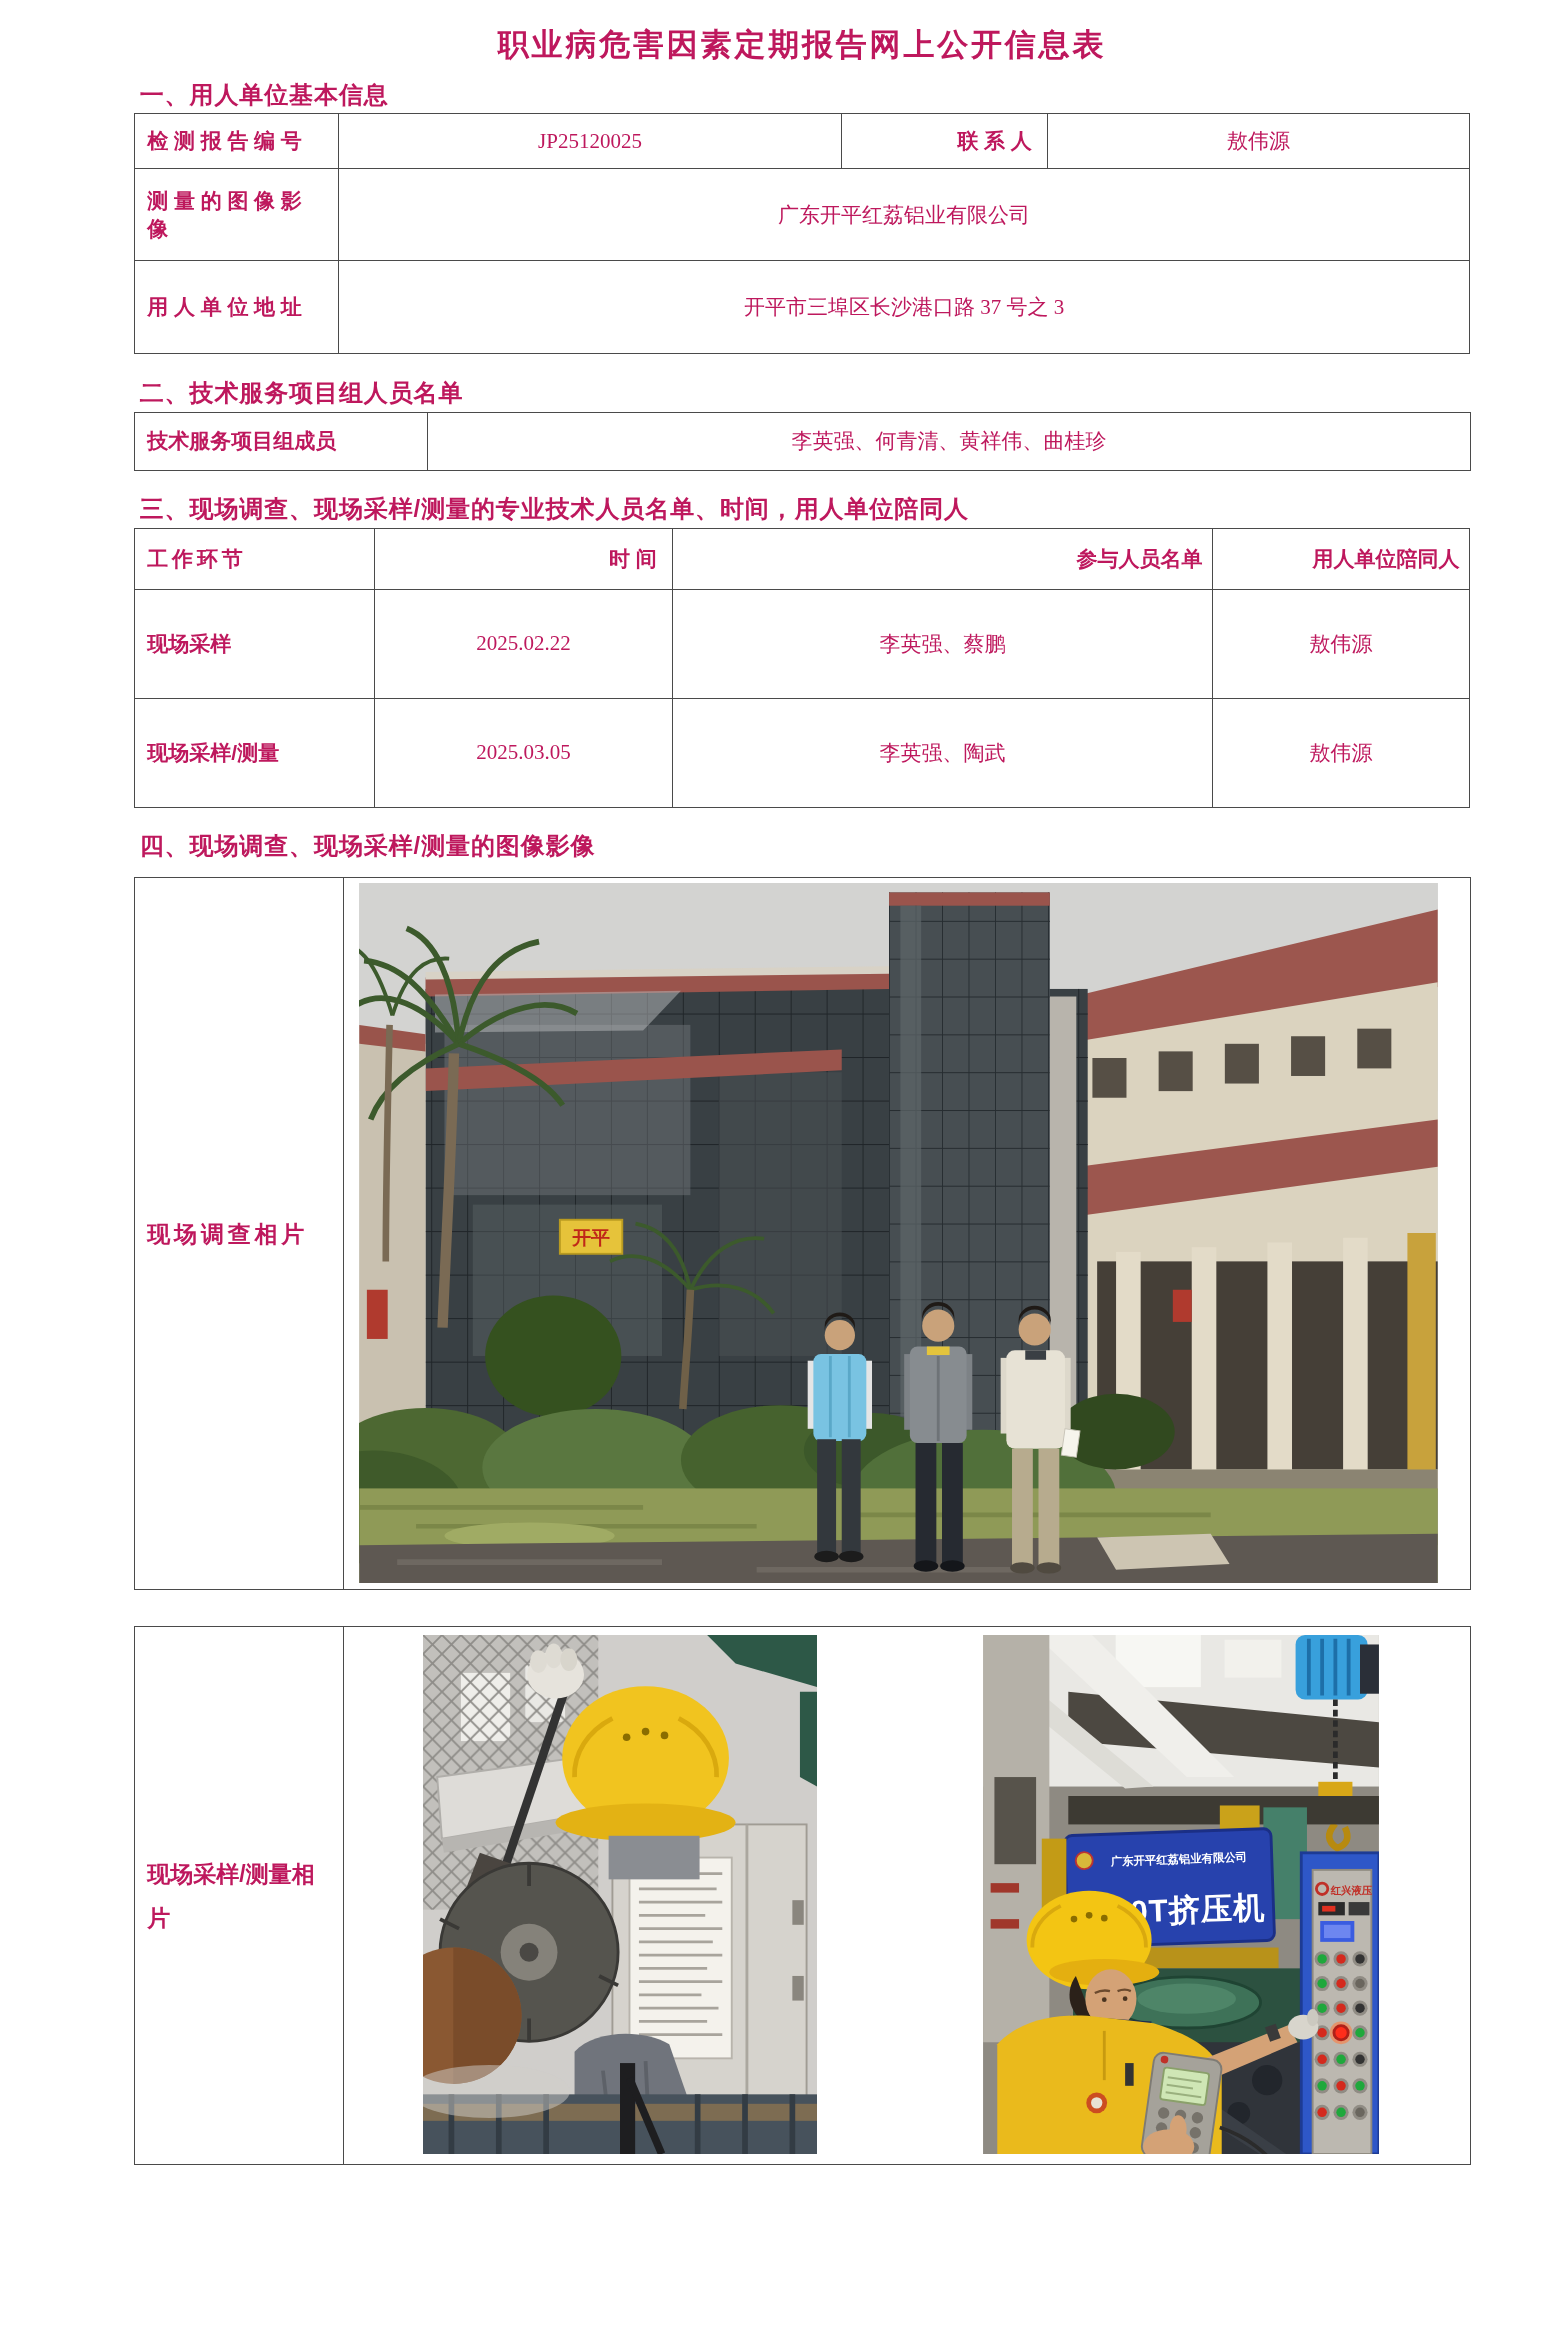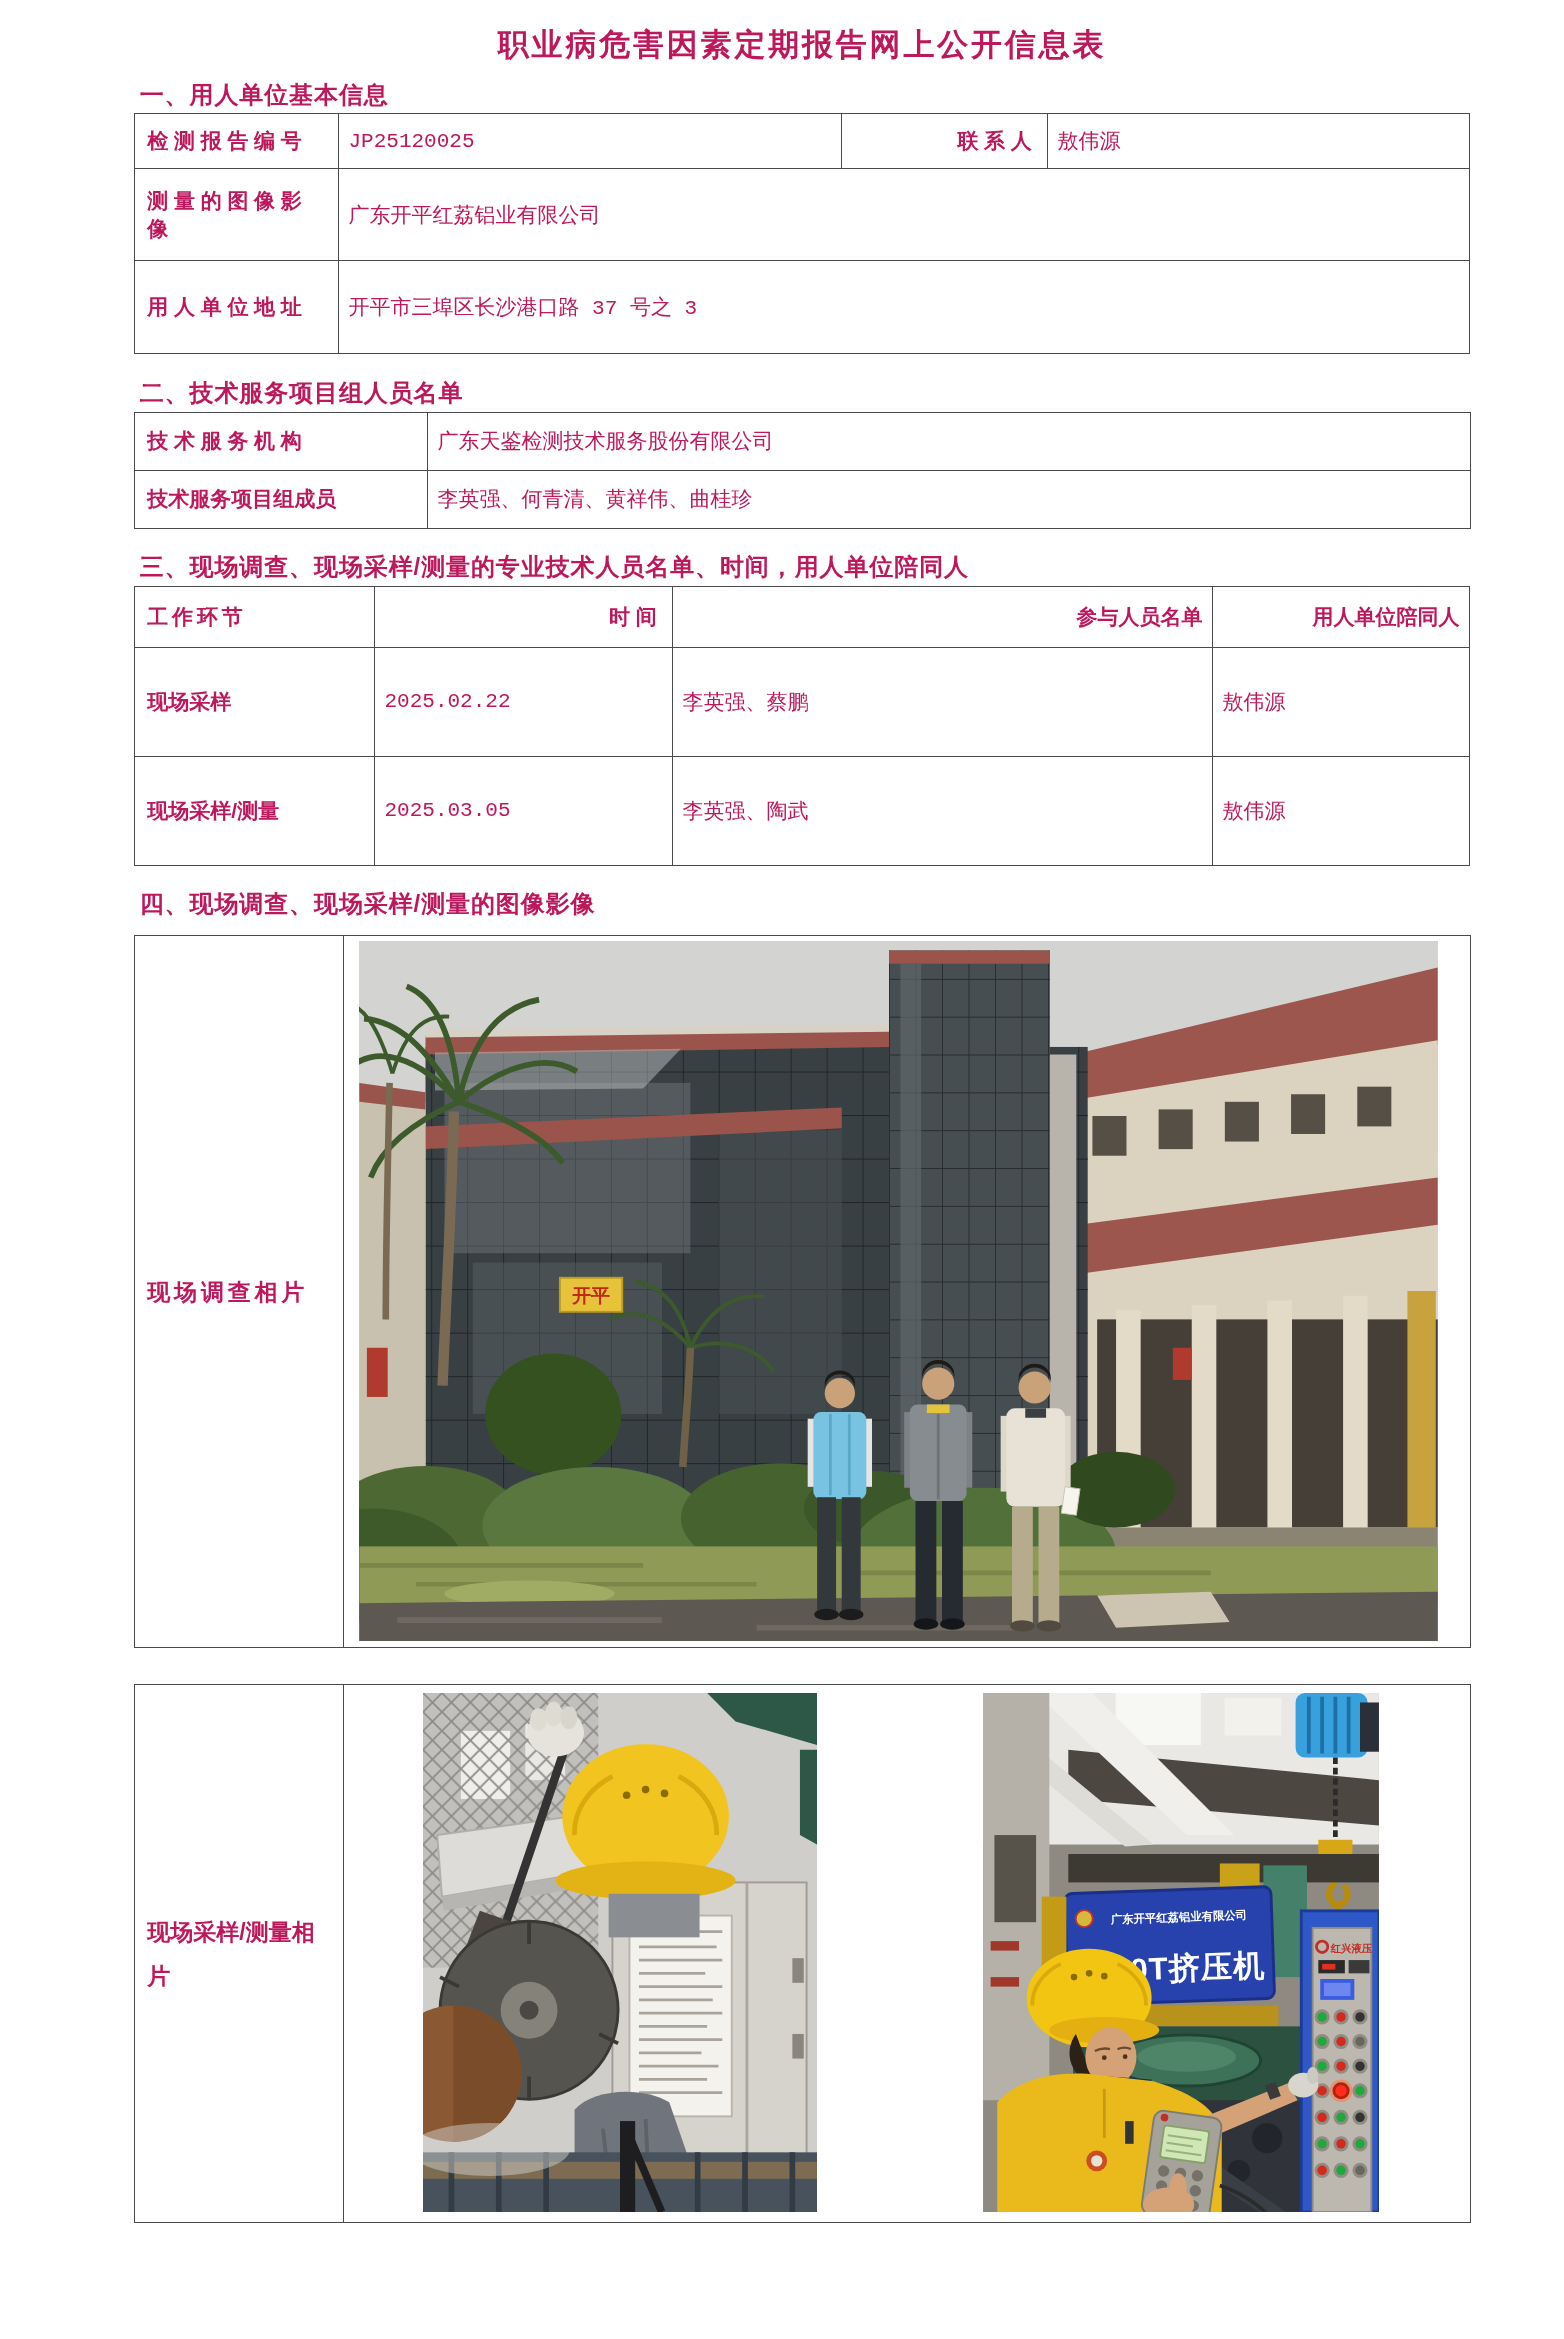--- a/index.html
+++ b/index.html
@@ -11,21 +11,21 @@
   .sec-h{font-family:"Liberation Sans",sans-serif;font-weight:bold;font-size:24px;
          margin:24.6px 0 0 5.7px;letter-spacing:0.9px;line-height:28px;}
   .sec-h.first{margin-top:16px;}
   table{border-collapse:collapse;table-layout:fixed;width:1336px;margin-top:4.7px;}
   td{border:1.9px solid #4a4a4a;font-size:21px;vertical-align:middle;padding:0 9.5px;
      overflow:hidden;margin-left:44px;}
   td.lbl{font-family:"Liberation Sans",sans-serif;font-weight:bold;text-align:left;padding-left:12.3px;}
   td.sp6{letter-spacing:5.7px;}
   td.sp4{letter-spacing:3.8px;}
   td.cen{text-align:right;}
-  td.val{font-family:Liberation Mono, monospace;}
+  td.val{text-align:center;font-family:Liberation Serif, serif;}
   tr.h58{height:55px;} tr.h97{height:92px;} tr.h98{height:93px;}
   tr.h61{height:58px;} tr.h64{height:61px;} tr.h115{height:109px;}
   tr.hp1{height:712px;} tr.hp2{height:538px;}
   td.photo-cell{padding:0;vertical-align:top;font-size:0;}
   td.plabel{vertical-align:middle;font-size:23px;line-height:44px;}
   .ph-a{display:inline-block;margin:4.7px 0 0 15px;}
   .ph-b{display:inline-block;margin:7.6px 0 0 79px;}
   .ph-c{display:inline-block;margin:7.6px 0 0 166px;}
   svg text{font-family:"Liberation Sans",sans-serif;}
 </style>
@@ -63,24 +63,20 @@
   </tbody>
       </table>
 
   <div class="sec-h">二、技术服务项目组人员名单</div>
   <table>
     <colgroup>
           <col style="width:293px">
           <col style="width:1043px">
         </colgroup>
     <tbody>
-          <tr class="h61">
-      <td class="lbl sp6">技术服务机构</td>
-      <td class="val">广东天鉴检测技术服务股份有限公司</td>
-    </tr>
     <tr class="h61">
       <td class="lbl">技术服务项目组成员</td>
       <td class="val">李英强、何青清、黄祥伟、曲桂珍</td>
     </tr>
   </tbody>
       </table>
 
   <div class="sec-h">三、现场调查、现场采样/测量的专业技术人员名单、时间，用人单位陪同人</div>
   <table>
     <colgroup>

